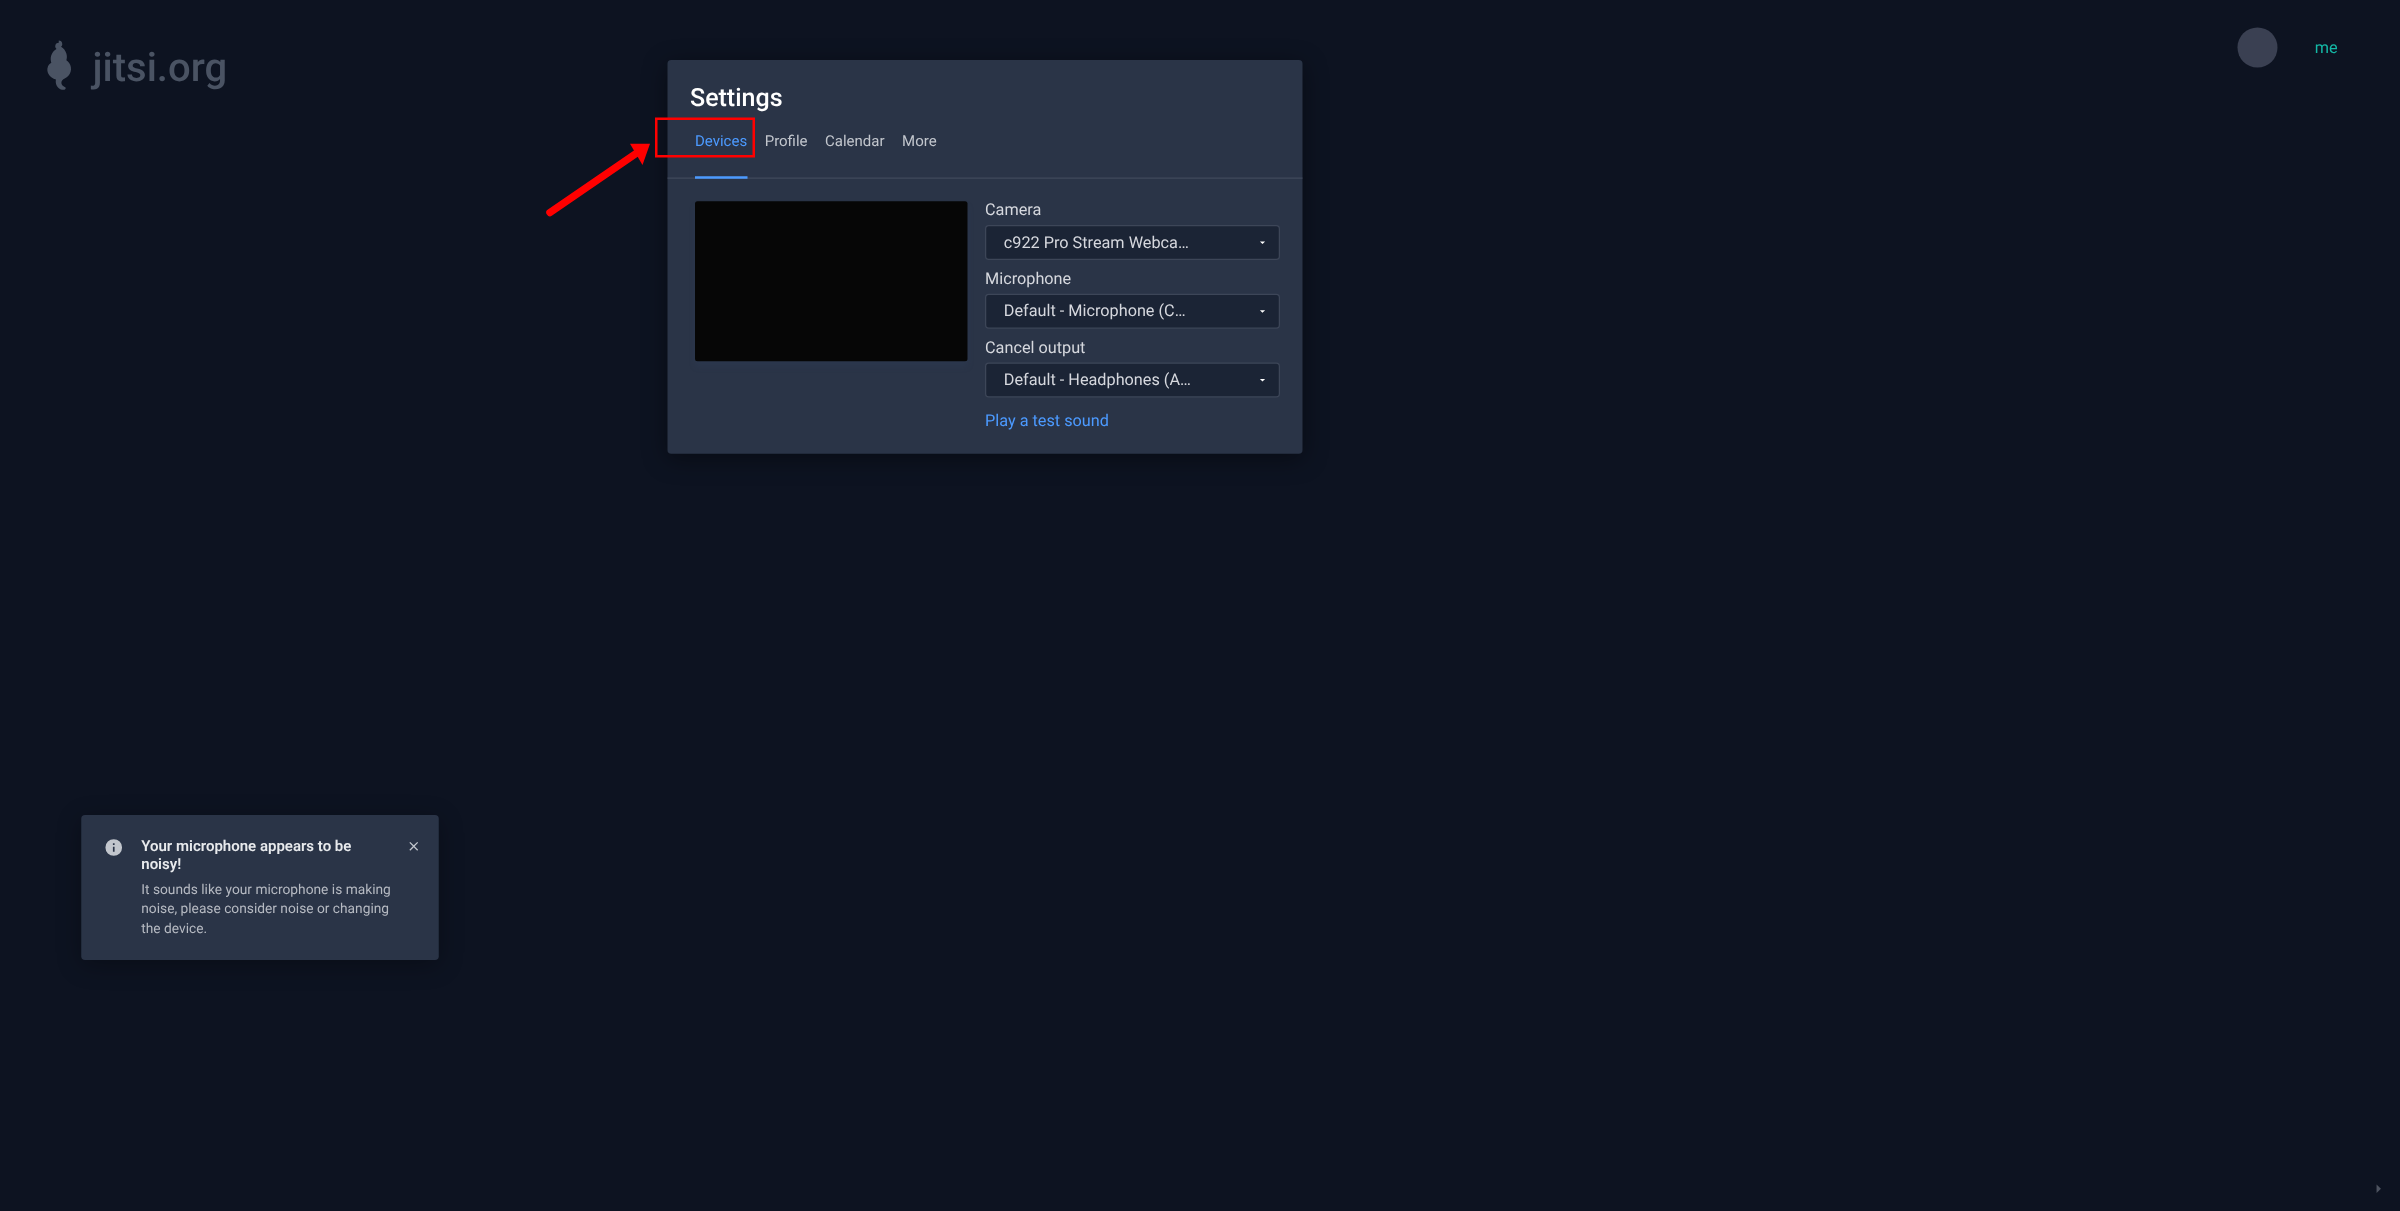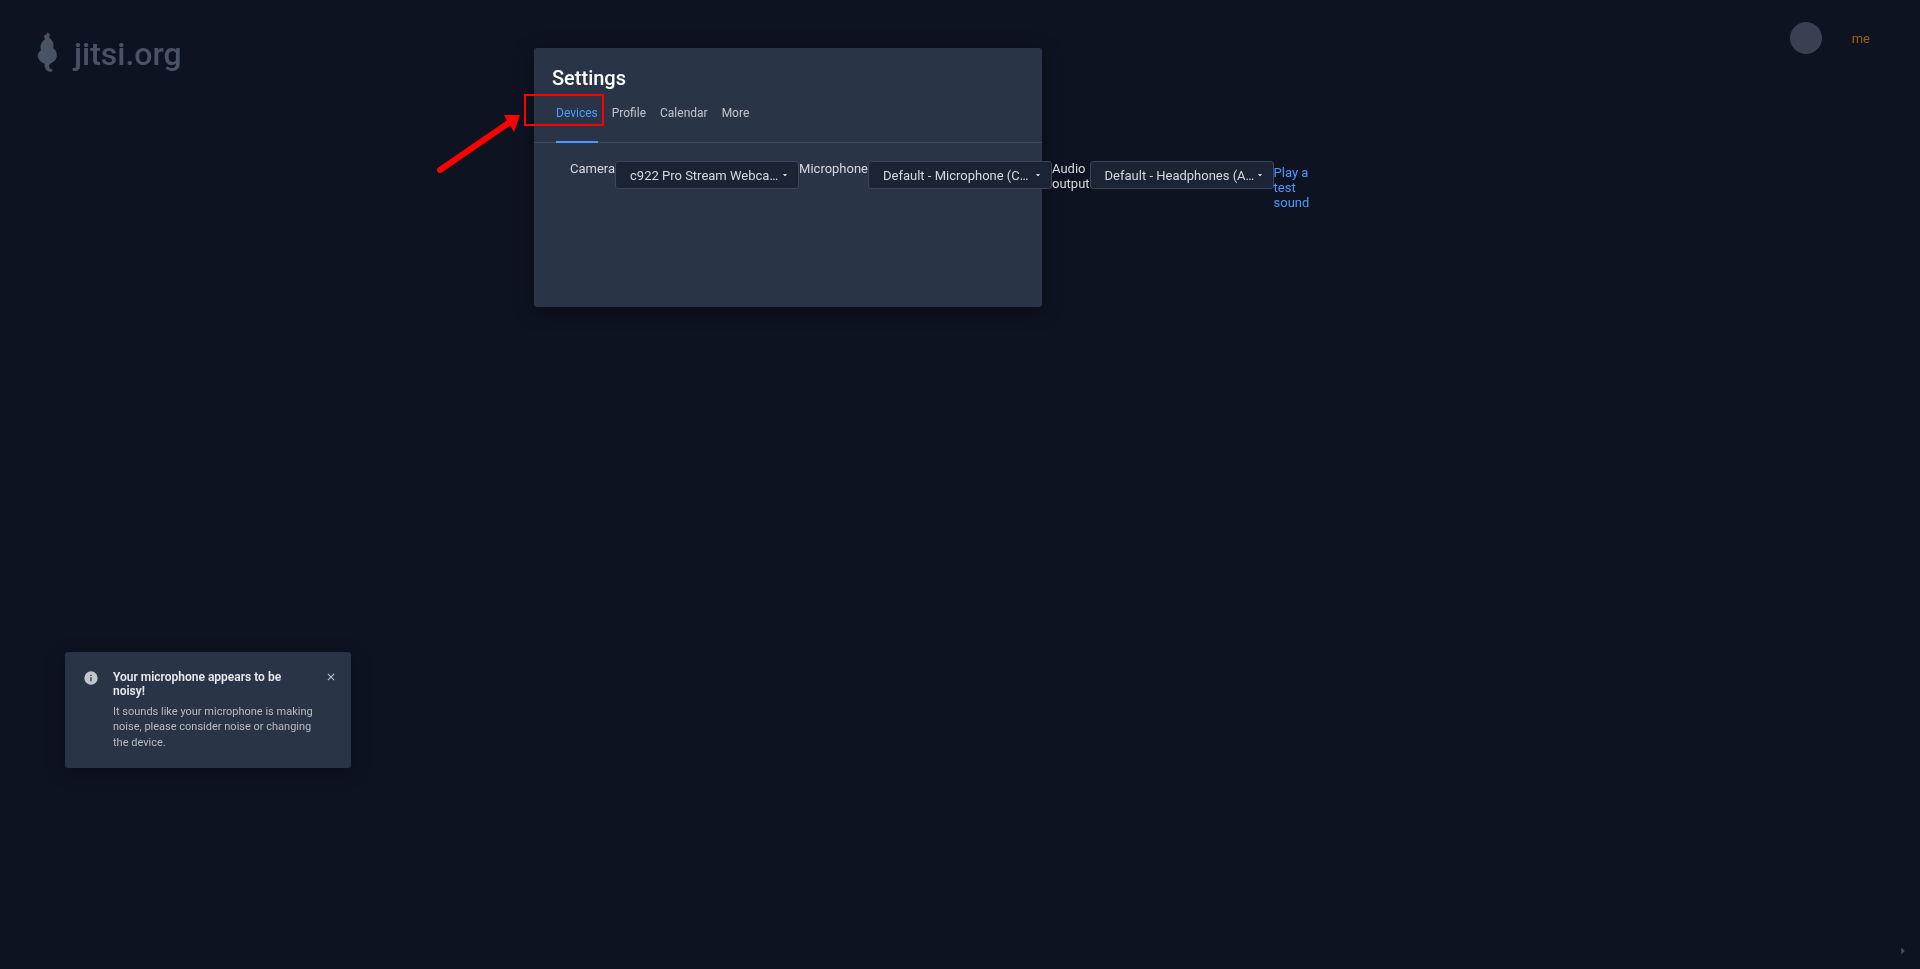--- a/index.html
+++ b/index.html
@@ -37,21 +37,21 @@
     top: 22px;
     display: flex;
     align-items: center;
     gap: 30px;
   }
   .avatar {
     width: 32px; height: 32px;
     border-radius: 50%;
     background: #3a4052;
   }
-  .me-label { font-size: 13px; color: #a16207; margin-right: 30px; }
+  .me-label { font-size: 13px; color: #14b8a6; margin-right: 30px; }
 
   
   .settings-dialog {
     position: absolute;
     left: 534px;
     top: 48px;
     width: 508px;
     background: #2a3447;
     border-radius: 3px;
     padding: 0 0 18px 0;
@@ -96,21 +96,21 @@
   .video-preview {
     width: 218px;
     height: 128px;
     background: #060606;
     border-radius: 2px;
     box-shadow: 0 4px 6px rgba(60,80,120,0.12);
   }
   .controls-col {
     flex: 1;
     display: flex;
-    flex-direction: row;
+    flex-direction: column;
   }
   .ctrl-label {
     font-size: 13px;
     color: #d6d8de;
     margin-bottom: 4px;
   }
   .dropdown {
     display: flex;
     align-items: center;
     justify-content: space-between;
@@ -272,21 +272,21 @@
       <div class="ctrl-label">Microphone</div>
       <div class="dropdown">
         <span class="dropdown-text">Default - Microphone (C92…</span>
         <span class="chevron-down">
           <svg viewBox="0 0 24 24">
               <path d="M7 10l5 5 5-5z"></path>
             </svg>
         </span>
       </div>
 
-      <div class="ctrl-label">Audio output</div>
+      <div class="ctrl-label">Cancel output</div>
       <div class="dropdown">
         <span class="dropdown-text">Default - Headphones (Arct…</span>
         <span class="chevron-down">
           <svg viewBox="0 0 24 24">
               <path d="M7 10l5 5 5-5z"></path>
             </svg>
         </span>
       </div>
 
       <div class="test-sound-link">Play a test sound</div>

